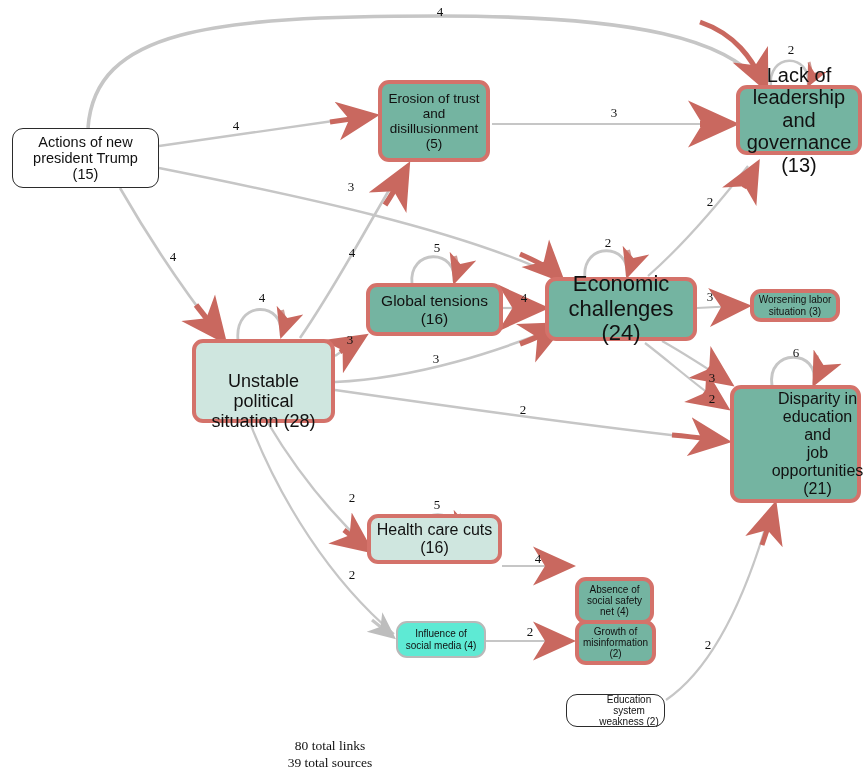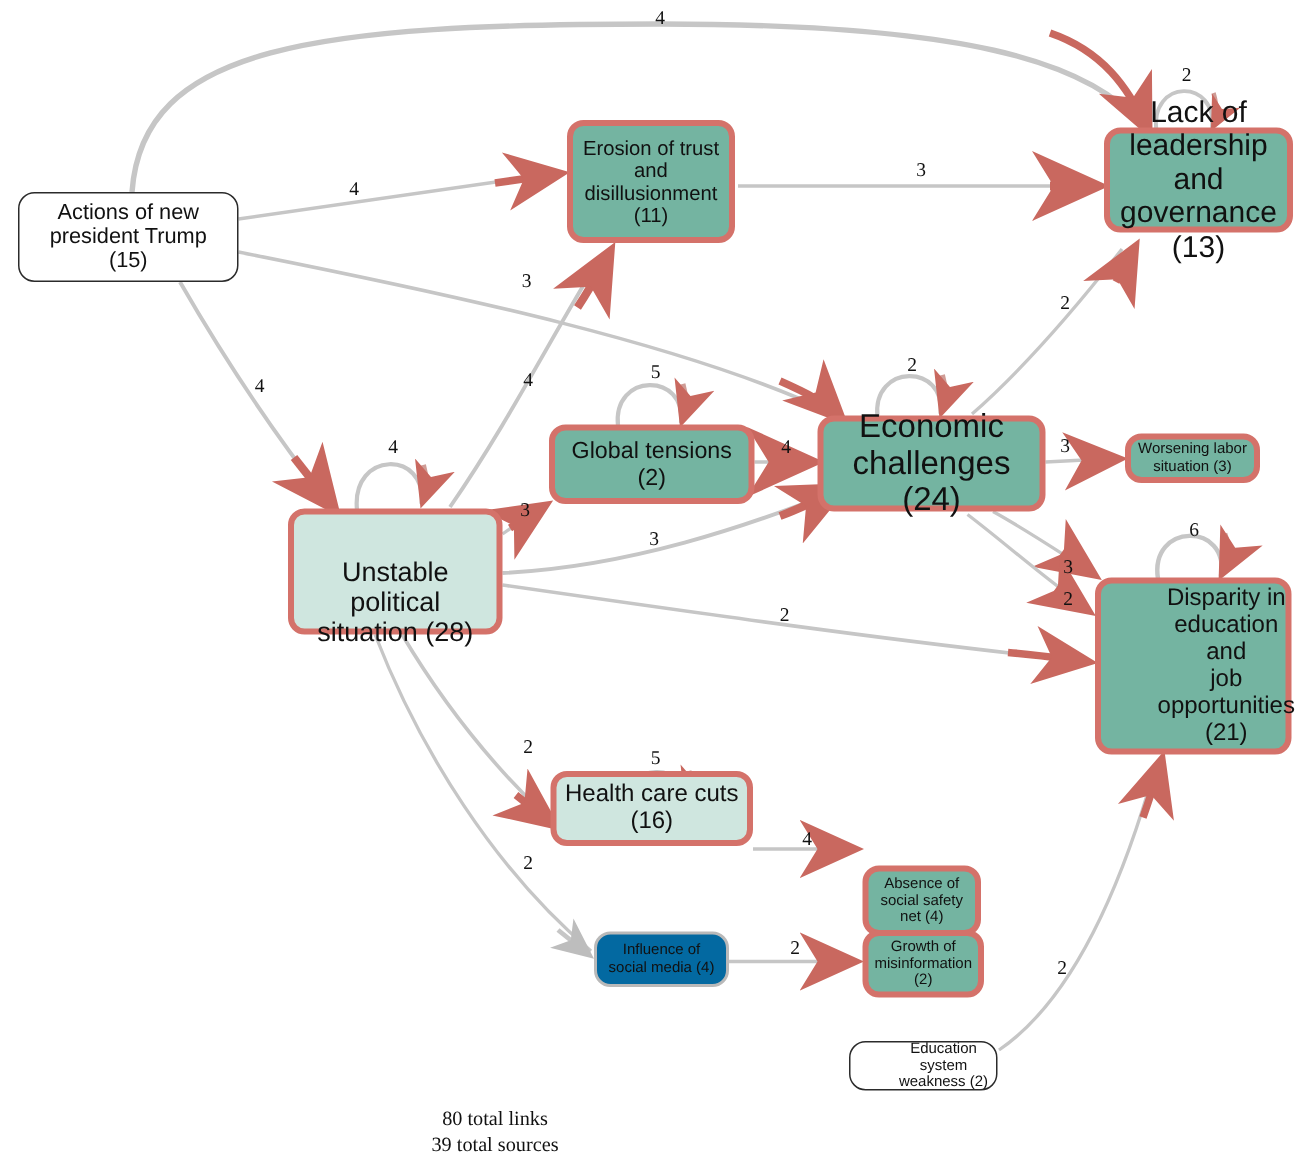--- a/index.html
+++ b/index.html
@@ -2,21 +2,21 @@
 <html><head>
 <meta charset="utf-8">
 <style>
   html,body{margin:0;padding:0;background:#ffffff;}
   body{width:865px;height:768px;overflow:hidden;font-family:"Liberation Sans",sans-serif;}
   #stage{position:relative;width:865px;height:768px;}
   svg.layer{position:absolute;left:0;top:0;width:865px;height:768px;}
   .node{position:absolute;box-sizing:border-box;display:flex;align-items:center;justify-content:center;text-align:center;border-radius:11px;line-height:1.12;color:#111;}
   .n-strong{background:#74b4a1;border:4px solid #d4726a;}
   .n-light{background:#cfe6df;border:4px solid #d4726a;}
-  .n-lightgray{background:#0369a1;border:2px solid #b9b9b9;}
+  .n-lightgray{background:#5eead4;border:2px solid #b9b9b9;}
   .n-plain{background:#ffffff;border:1.4px solid #2b2b2b;}
   .elabel{position:absolute;font-family:"Liberation Serif",serif;font-size:13px;color:#111;transform:translate(-50%,-50%);white-space:nowrap;}
   .footer{position:absolute;font-family:"Liberation Serif",serif;font-size:13.5px;color:#111;text-align:center;line-height:1.28;}
 </style>
 </head>
 <body>
 
 <div id="stage">
 
   <svg class="layer" viewBox="0 0 865 768">
@@ -160,30 +160,30 @@
 
   <div class="node n-plain" style="left:12px;top:128px;width:147px;height:60px;font-size:14.5px;">
       <span style="white-space: pre-line;">Actions of new
 president Trump
 (15)</span>
     </div>
   <div class="node n-strong" style="left:378px;top:80px;width:112px;height:82px;font-size:13.5px;">
       <span style="white-space: pre-line;">Erosion of trust
 and
 disillusionment
-(11)</span>
+(5)</span>
     </div>
   <div class="node n-strong" style="left:736px;top:85px;width:126px;height:70px;font-size:20px;">
       <span style="white-space: pre-line;">Lack of
 leadership and
 governance (13)</span>
     </div>
   <div class="node n-strong" style="left:366px;top:283px;width:137px;height:53px;font-size:15.5px;">
       <span style="white-space: pre-line;">Global tensions
-(2)</span>
+(16)</span>
     </div>
   <div class="node n-strong" style="left:545px;top:277px;width:152px;height:64px;font-size:22px;">
       <span style="white-space: pre-line;">Economic
 challenges (24)</span>
     </div>
   <div class="node n-strong" style="left:750px;top:289px;width:90px;height:33px;font-size:10px;">
       <span style="white-space: pre-line;">Worsening labor
 situation (3)</span>
     </div>
   <div class="node n-light" style="left:192px;top:339px;width:143px;height:84px;font-size:18px;">

